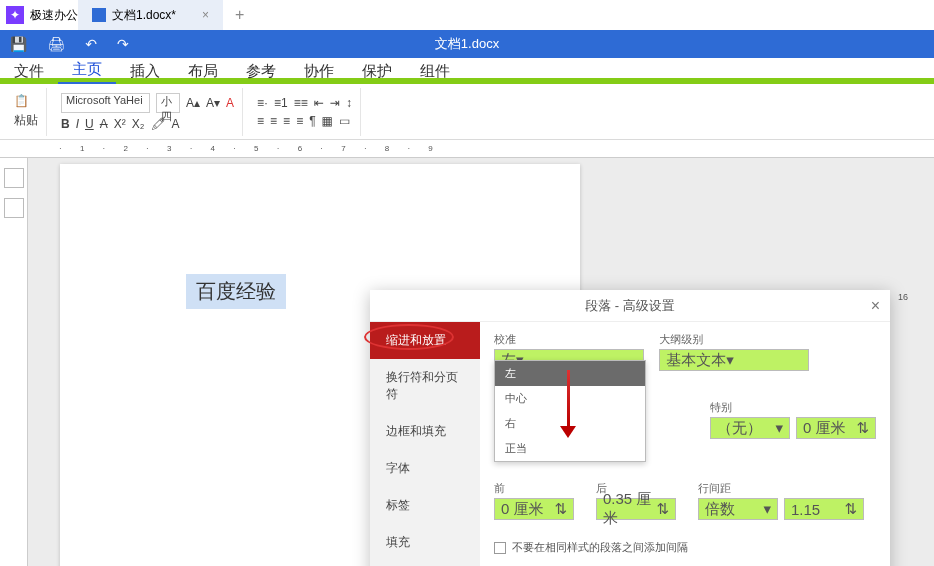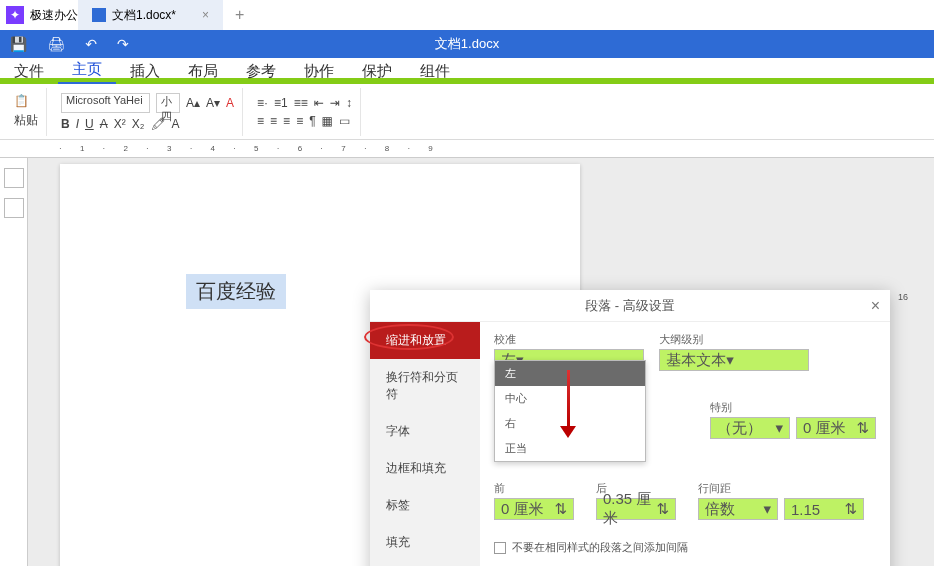--- a/index.html
+++ b/index.html
@@ -165,22 +165,22 @@
       <span>段落 - 高级设置</span>
       <span class="dlgclose">×</span>
     </div>
     <div class="dlgbody">
       <div class="dlgside">
         <div class="act">
           <span>缩进和放置</span>
           <span class="circ"></span>
         </div>
         <div>换行符和分页符</div>
+        <div>边框和填充</div>
         <div>字体</div>
-        <div>边框和填充</div>
         <div>标签</div>
         <div>填充</div>
       </div>
       <div class="dlgmain">
         <div class="field" style="width:150px">
           <div class="lbl">校准</div>
           <div class="ctl">
               <span>左</span>
               <span>▾</span>
             </div>

